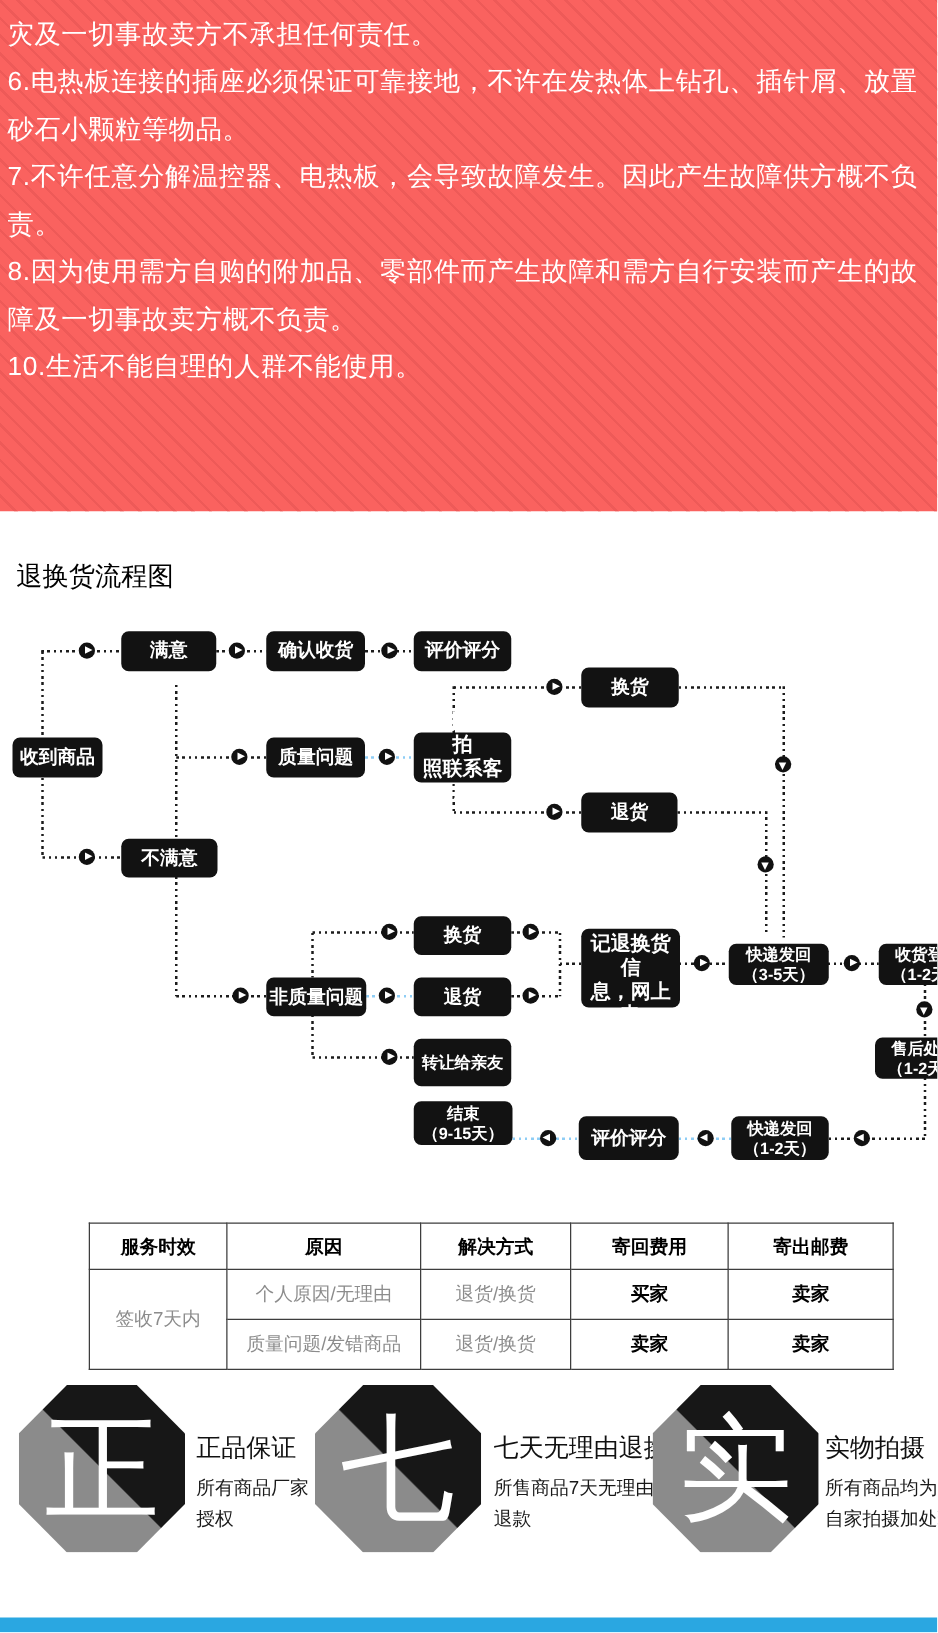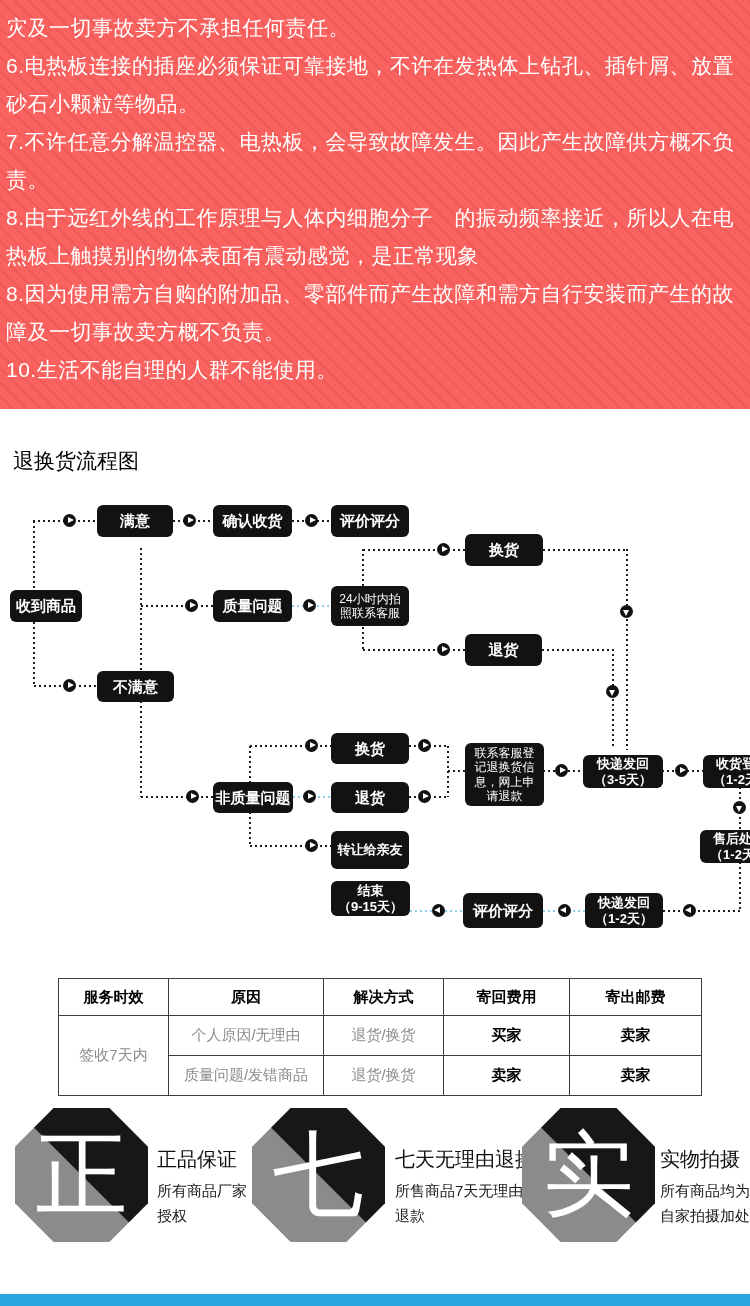--- a/index.html
+++ b/index.html
@@ -9,33 +9,33 @@
   .notice{position:absolute;left:0;top:0;width:750px;height:409px;box-sizing:border-box;
           padding:9px 6px 16px 6px;
           background:#fa625f;
           background-image:repeating-linear-gradient(45deg,rgba(0,0,0,0) 0 8px,#ee5a58 8px 10px);}
   .notice p{margin:0;color:#fff;font-size:21px;line-height:38px;font-weight:400;letter-spacing:.5px;}
   
   .flow-title{position:absolute;left:13px;top:447px;font-size:21px;color:#000;}
   .node{position:absolute;background:#121212;color:#fff;border-radius:6px;
         display:flex;align-items:center;justify-content:center;text-align:center;
         font-size:15px;font-weight:700;white-space:pre-line;line-height:1.2;box-sizing:border-box;}
-  .node.sm{font-size:12px;font-weight:400;}
+  .node.sm{font-size:16px;font-weight:700;}
   .node.md{font-size:13px;}
   .seg{position:absolute;}
   .seg.h{height:2px;background-image:repeating-linear-gradient(90deg,#1c1c1c 0 2px,rgba(0,0,0,0) 2px 5px);}
   .seg.v{width:2px;background-image:repeating-linear-gradient(180deg,#1c1c1c 0 2px,rgba(0,0,0,0) 2px 5px);}
   .seg.h.blue{background-image:repeating-linear-gradient(90deg,#8ecdf5 0 2px,rgba(0,0,0,0) 2px 5px);}
   .arw{position:absolute;width:13px;height:13px;background:#111;border-radius:50%;}
   .arw::after{content:'';position:absolute;width:0;height:0;}
   .arw.r::after{left:5px;top:3px;border-left:6px solid #fff;border-top:3.5px solid transparent;border-bottom:3.5px solid transparent;}
   .arw.l::after{left:2px;top:3px;border-right:6px solid #fff;border-top:3.5px solid transparent;border-bottom:3.5px solid transparent;}
   .arw.d::after{left:3px;top:5px;border-top:6px solid #fff;border-left:3.5px solid transparent;border-right:3.5px solid transparent;}
   
-  .svc-table{position:absolute;left:58px;top:978px;border-collapse:collapse;table-layout:fixed;width:643px;border-radius:13px;}
+  .svc-table{position:absolute;left:71px;top:978px;border-collapse:collapse;table-layout:fixed;width:643px;border-radius:13px;}
   .svc-table td{border:1px solid #3d3d3d;text-align:center;vertical-align:middle;font-size:15px;}
   .svc-table .hd td{height:34px;font-weight:700;color:#000;}
   .svc-table .bd td{height:37px;color:#8c8c8c;}
   .svc-table td.strong{color:#000;font-weight:700;}
   
   .oct{position:absolute;width:133px;height:134px;
        clip-path:polygon(29% 0,71% 0,100% 29%,100% 71%,71% 100%,29% 100%,0 71%,0 29%);
        background:linear-gradient(45deg,#8b8b8b 49.7%,#171717 50.3%);
        display:flex;align-items:center;justify-content:center;}
   .oct span{color:#fff;font-size:92px;line-height:1;font-family:"DejaVu Serif","Liberation Serif",serif;}
@@ -47,21 +47,20 @@
 </style>
 </head>
 <body>
 
 <div class="page">
 
   <div class="notice">
     <p>灾及一切事故卖方不承担任何责任。</p>
     <p>6.电热板连接的插座必须保证可靠接地，不许在发热体上钻孔、插针屑、放置砂石小颗粒等物品。</p>
     <p>7.不许任意分解温控器、电热板，会导致故障发生。因此产生故障供方概不负责。</p>
-    <p>8.由于远红外线的工作原理与人体内细胞分子　的振动频率接近，所以人在电热板上触摸别的物体表面有震动感觉，是正常现象</p>
     <p>8.因为使用需方自购的附加品、零部件而产生故障和需方自行安装而产生的故障及一切事故卖方概不负责。</p>
     <p>10.生活不能自理的人群不能使用。</p>
   </div>
 
   <div class="flow-title">退换货流程图</div>
 
   <div class="seg h" style="left:33px;top:520px;width:63px"></div>
   <div class="seg h" style="left:173px;top:520px;width:40px"></div>
   <div class="seg h" style="left:292px;top:520px;width:39px"></div>
   <div class="seg h" style="left:141px;top:605px;width:72px"></div>

